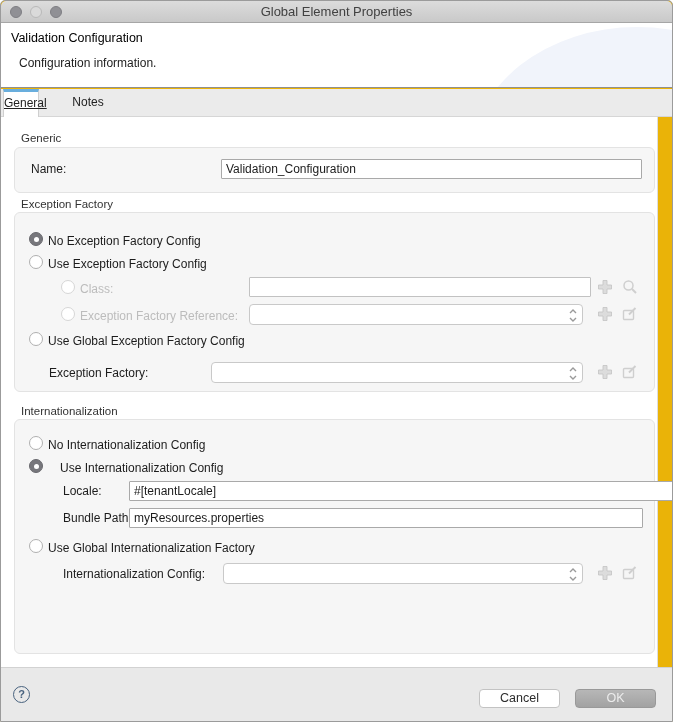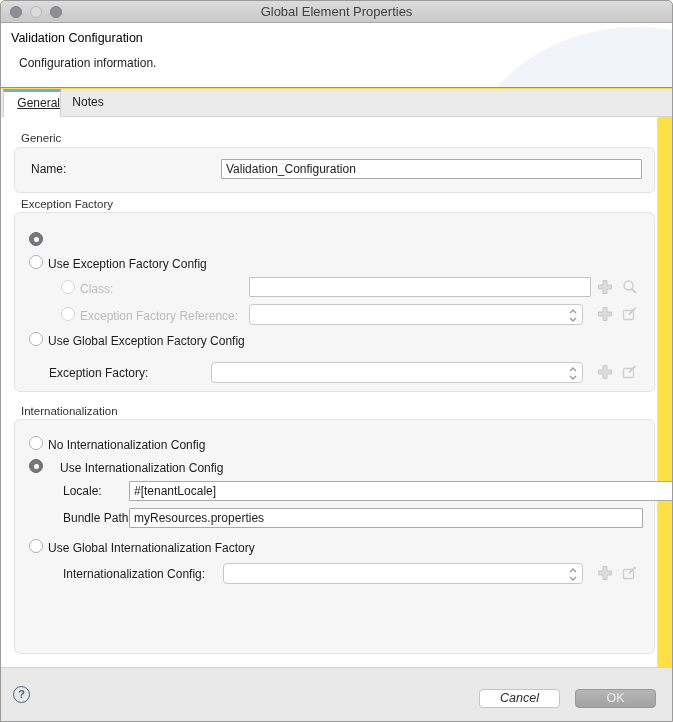--- a/index.html
+++ b/index.html
@@ -1,21 +1,21 @@
 <!DOCTYPE html>
 <html><head>
 <meta charset="utf-8">
 <style>
   * { margin:0; padding:0; box-sizing:border-box; }
   html,body { background:#ffffff; }
   body { font-family:"Liberation Sans","DejaVu Sans",sans-serif; }
 
   .window {
     position:relative; width:673px; height:722px;
-    background:#fde047; overflow:hidden;
+    background:#eab308; overflow:hidden;
     border:1px solid #9b9b9b; border-radius:5px 5px 0 0;
   }
 
   
   .titlebar {
     position:absolute; left:0; top:0; width:100%; height:22px;
     background:linear-gradient(#dcdcdc,#c9c9c9);
     border-bottom:1px solid #a6a6a6;
     border-radius:5px 5px 0 0;
   }
@@ -43,21 +43,21 @@
   
   .tabbar {
     position:absolute; left:0; top:88px; width:100%; height:28px;
     background:#ebebeb; border-bottom:1px solid #d6d6d6;
   }
   .tab {
     position:absolute; top:0; height:28px; text-align:center;
     font-size:12px; color:#222; line-height:26px; cursor:default;
   }
   .tab-active {
-    left:2px; width:58px; background:#ffffff;
+    left:2px; width:36px; background:#ffffff;
     border-top:3px solid #69aedd; border-left:1px solid #cfcfcf; border-right:1px solid #cfcfcf;
     line-height:23px;
     text-align:right;
   }
   .tab-active span { text-decoration:underline; }
   .tab-plain { left:62px; width:50px; }
 
   
   .content {
     position:absolute; left:0; top:116px; width:657px; height:550px;
@@ -104,21 +104,21 @@
   .help-btn {
     position:absolute; left:12px; top:18px; width:17px; height:17px;
     border:1.5px solid #48627e; border-radius:50%;
     font-size:11px; font-weight:bold; color:#48627e;
     text-align:center; line-height:15px; background:transparent;
   }
   .btn {
     position:absolute; top:21px; width:81px; height:19px;
     border-radius:4px; font-size:12.5px; text-align:center; line-height:17px;
   }
-  .btn-cancel { left:478px; background:#ffffff; border:1px solid #c3c3c3; color:#2d2d2d;font-style:italic; }
+  .btn-cancel { left:478px; background:#ffffff; border:1px solid #c3c3c3; color:#2d2d2d; }
   .btn-ok     { left:574px; background:linear-gradient(#b7b7b7,#a2a2a2); border:1px solid #999999; color:#ececec; }
 </style>
 </head>
 <body>
 
 <div class="window">
 
   <div class="titlebar">
     <span class="tl tl-close"></span>
     <span class="tl tl-min"></span>
@@ -142,20 +142,21 @@
 
     <div class="section-label" style="left:20px; top:15px;">Generic</div>
     <div class="groupbox" style="top:30px; height:46px;"></div>
     <div class="lbl" style="left:30px; top:45px;">Name:</div>
     <input class="tinput" style="left: 220px; top: 42px; width: 421px;" value="Validation_Configuration">
 
     <div class="section-label" style="left:20px; top:81px;">Exception Factory</div>
     <div class="groupbox" style="top:95px; height:180px;"></div>
 
     <span class="radio selected" style="left:28px; top:115px;"></span>
+    <div class="lbl" style="left:47px; top:117px;">No Exception Factory Config</div>
 
     <span class="radio" style="left:28px; top:138px;"></span>
     <div class="lbl" style="left:47px; top:140px;">Use Exception Factory Config</div>
 
     <span class="radio disabled" style="left:60px; top:163px;"></span>
     <div class="lbl lbl-dis" style="left:79px; top:165px;">Class:</div>
     <input class="tinput" style="left: 248px; top: 160px; width: 342px; border-color: rgb(194, 194, 194);" value="">
     <span class="icon-btn" style="left:596px; top:162px;">
       <svg width="16" height="16" viewBox="0 0 16 16">
           <path d="M6 1.5h4v4.5h4.5v4H10v4.5H6V10H1.5V6H6z" fill="#dcdcdc" stroke="#c3c3c3" stroke-width="0.8"></path>

